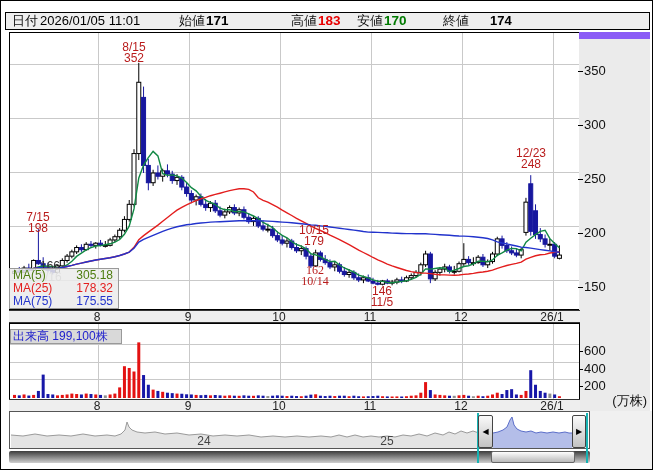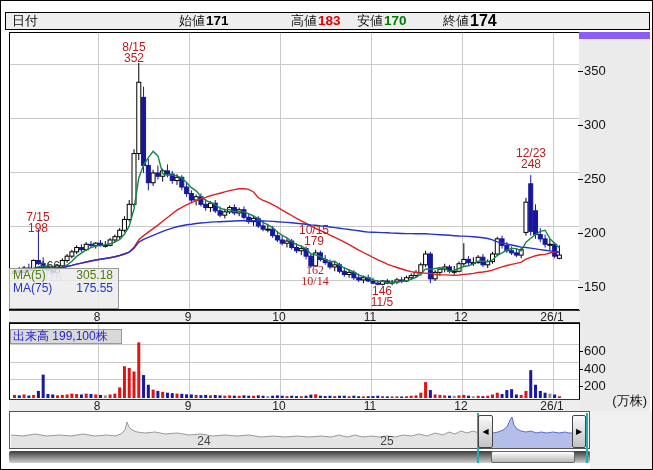--- a/index.html
+++ b/index.html
@@ -72,28 +72,29 @@
   }
   #farRight{position:absolute;left:589px;top:410px;width:64px;height:60px;background:#f0f0f0;}
   svg{display:block;}
 </style>
 </head>
 <body>
 
 <div id="root">
   <div class="hdr" id="hdrBar">
       <span style="left: 6px;">日付</span>
+      <span style="left: 34px; color: rgb(0, 0, 0);">2026/01/05 11:01</span>
       <span style="left: 173px;">始値</span>
       <span style="left: 200px; color: rgb(0, 0, 0); font-weight: bold; font-size: 13.5px;">171</span>
       <span style="left: 285px;">高値</span>
       <span style="left: 312px; color: rgb(232, 0, 0); font-weight: bold; font-size: 13.5px;">183</span>
       <span style="left: 351px;">安値</span>
       <span style="left: 378px; color: rgb(0, 122, 0); font-weight: bold; font-size: 13.5px;">170</span>
       <span style="left: 437px;">終値</span>
-      <span style="left: 464px; color: rgb(0, 0, 0); font-weight: bold; font-size: 16px;">174</span>
+      <span style="left: 484px; color: rgb(0, 0, 0); font-weight: bold; font-size: 13px;">174</span>
     </div>
 
   <div class="panel" id="pricePanel">
     <svg id="priceSvg" width="569" height="276" viewBox="0 0 569 276">
         <g stroke="#c9c9c9" stroke-width="1">
           <line x1="0" x2="569" y1="31.5" y2="31.5"></line>
           <line x1="0" x2="569" y1="85.5" y2="85.5"></line>
           <line x1="0" x2="569" y1="139.5" y2="139.5"></line>
           <line x1="0" x2="569" y1="193.5" y2="193.5"></line>
           <line x1="0" x2="569" y1="247.5" y2="247.5"></line>
@@ -512,20 +513,24 @@
       <div class="mlab" style="left: 361px;">11</div>
       <div class="mlab" style="left: 452px;">12</div>
       <div class="mlab" style="left: 543px;">26/1</div>
     </div>
 
   <div id="maLegend">
       <div class="marow" style="color: #4d7c0f;">
         <span class="ml">MA(5)</span>
         <span class="mv">305.18</span>
       </div>
+      <div class="marow" style="color: rgb(227, 30, 30);">
+        <span class="ml">MA(25)</span>
+        <span class="mv">178.32</span>
+      </div>
       <div class="marow" style="color: rgb(34, 51, 204);">
         <span class="ml">MA(75)</span>
         <span class="mv">175.55</span>
       </div>
     </div>
 
   <div id="navArea">
     <svg id="navSvg" width="581" height="38" viewBox="0 0 581 38">
         <path d="M2,24 L14,25 L26,23 L38,25 L50,24 L62,25 L74,23 L86,25 L98,24 L106,25 L112,23 L116,19 L118,11 L120,16 L123,19 L128,21 L136,22 L146,21 L156,23 L168,22 L180,24 L192,23 L204,25 L216,24 L228,25 L240,24 L252,26 L264,25 L276,26 L288,25 L300,26 L312,25 L322,26 L330,24 L338,26 L346,24 L354,26 L362,25 L370,26 L378,25 L386,26 L394,24 L402,25 L410,23 L418,25 L426,22 L434,24 L440,21 L446,23 L452,20 L458,22 L464,20 L470,22 L476,21 L482,22 L484,22 L484,37 L2,37 Z" fill="#e4e4e4" stroke="none"></path>
         <path d="M2,24 L14,25 L26,23 L38,25 L50,24 L62,25 L74,23 L86,25 L98,24 L106,25 L112,23 L116,19 L118,11 L120,16 L123,19 L128,21 L136,22 L146,21 L156,23 L168,22 L180,24 L192,23 L204,25 L216,24 L228,25 L240,24 L252,26 L264,25 L276,26 L288,25 L300,26 L312,25 L322,26 L330,24 L338,26 L346,24 L354,26 L362,25 L370,26 L378,25 L386,26 L394,24 L402,25 L410,23 L418,25 L426,22 L434,24 L440,21 L446,23 L452,20 L458,22 L464,20 L470,22 L476,21 L482,22 L484,22" fill="none" stroke="#9a9a9a" stroke-width="1"></path>

